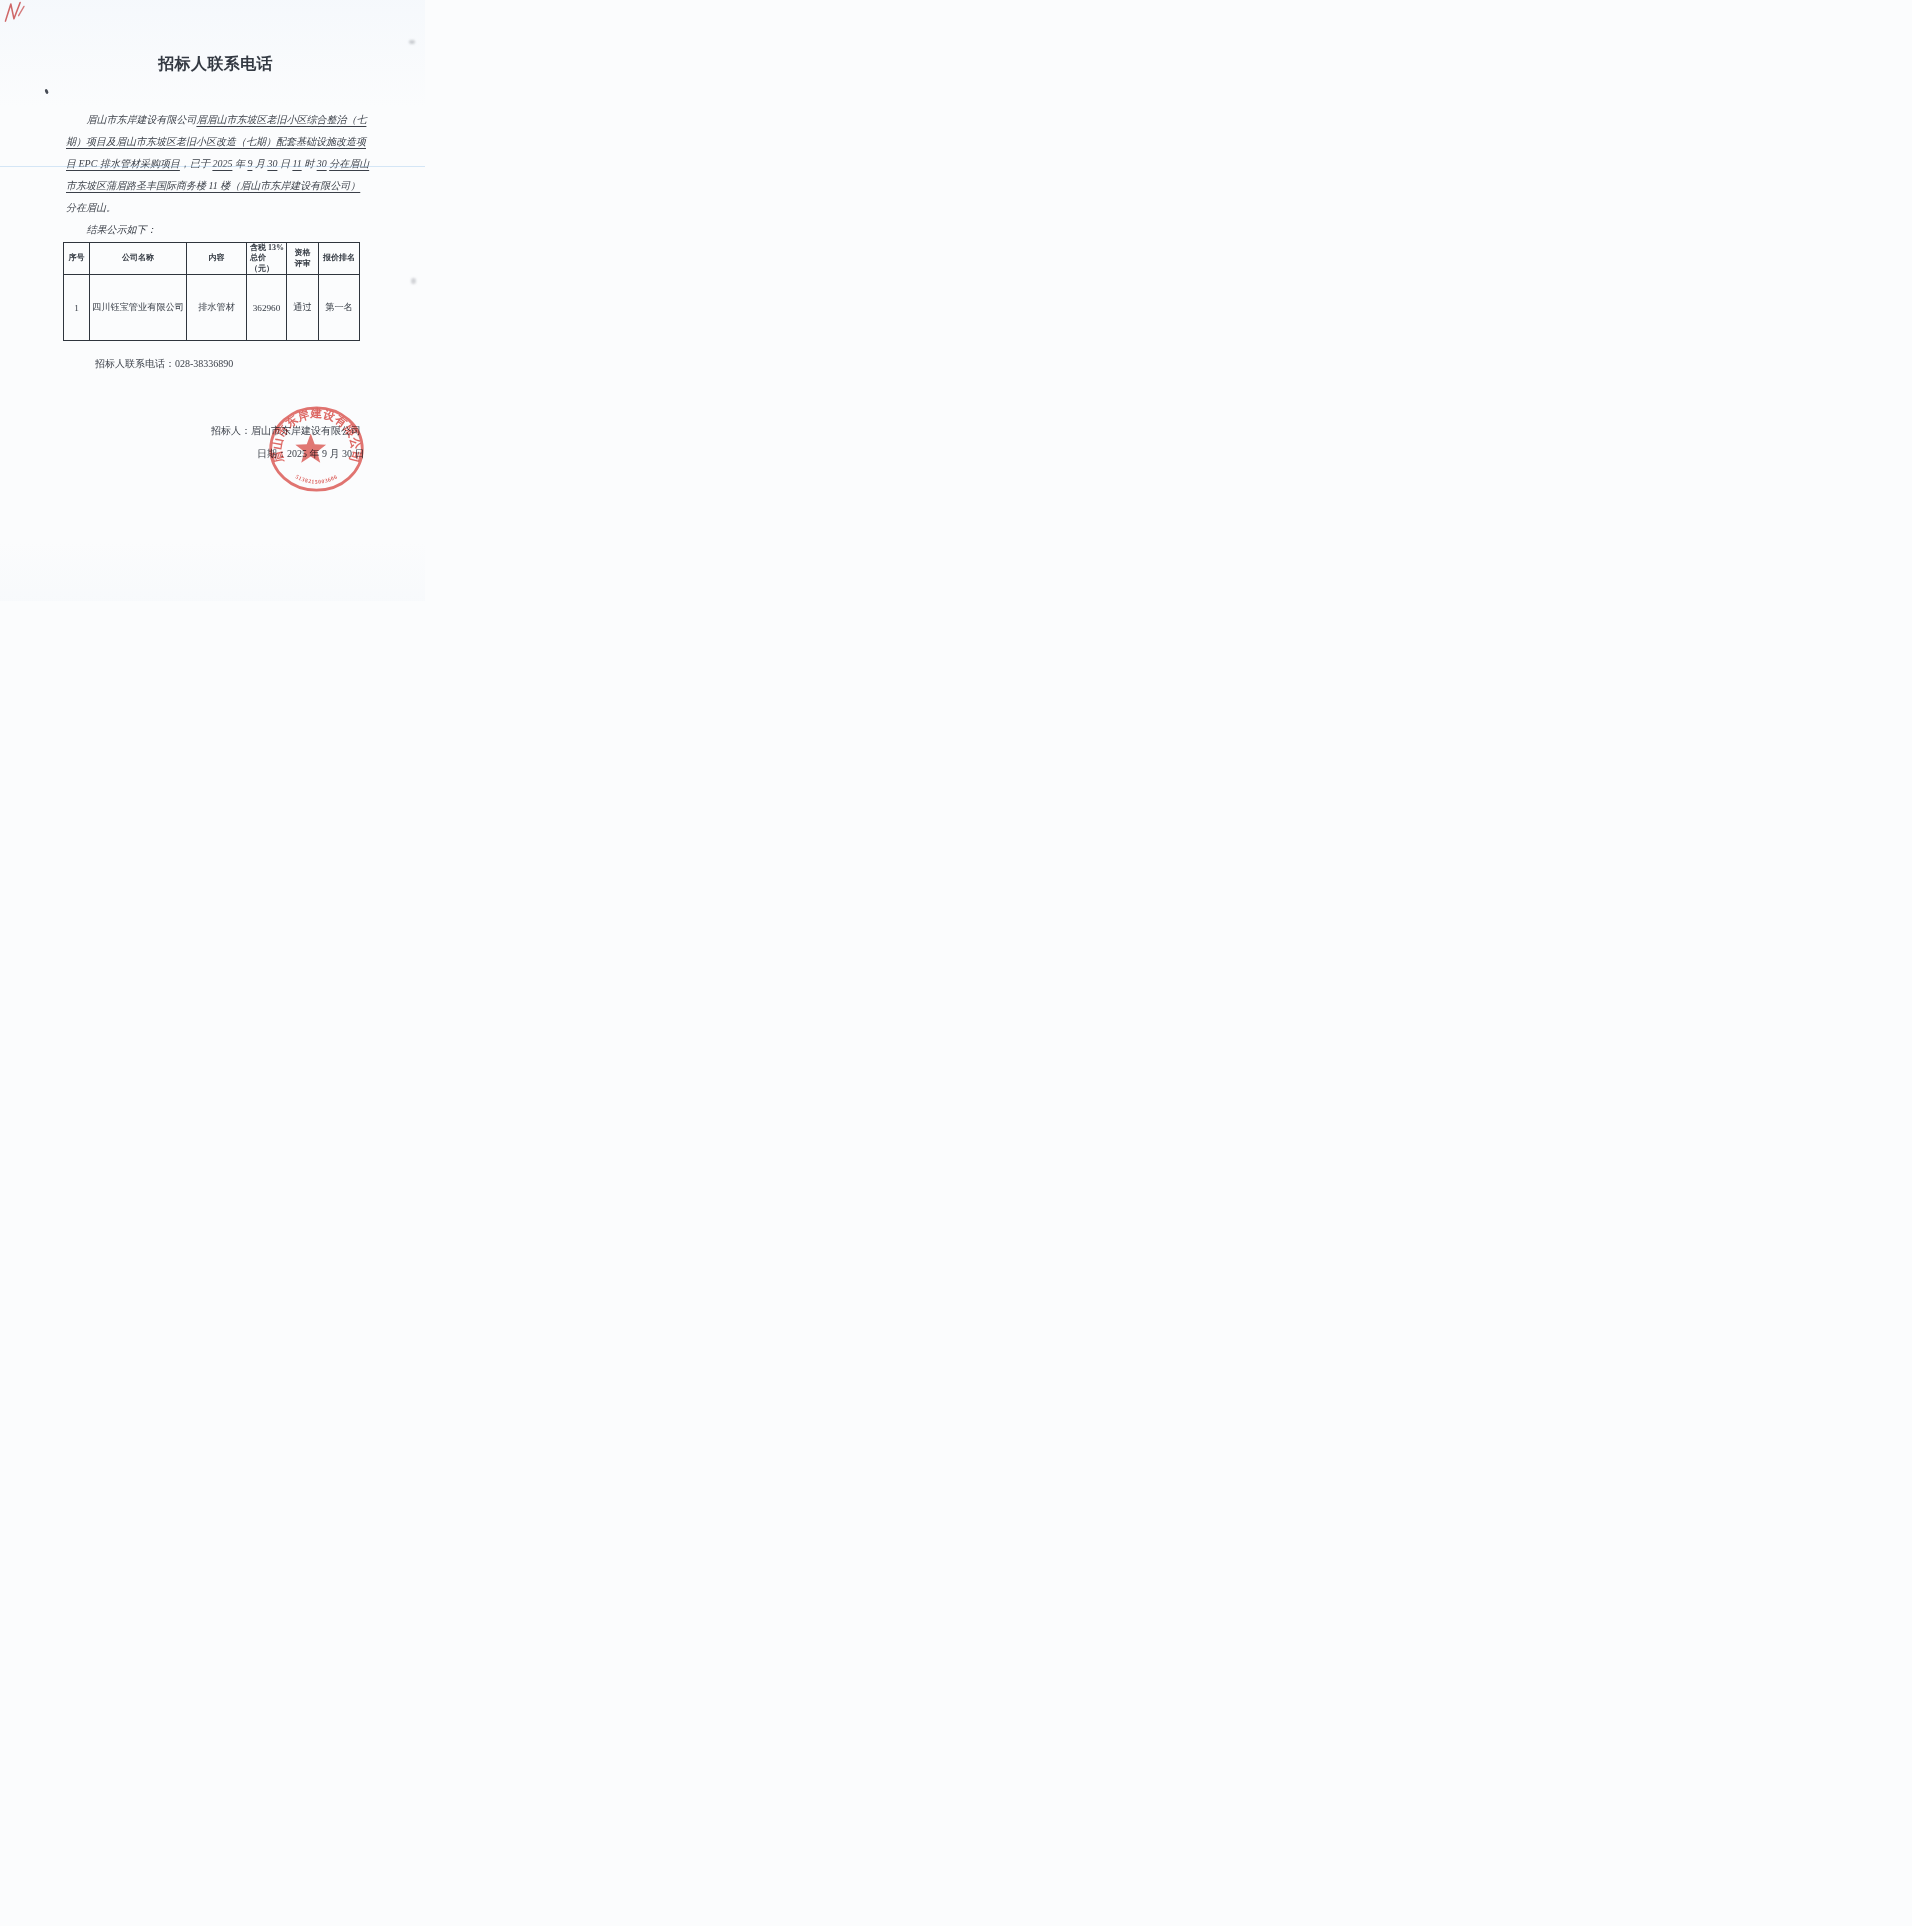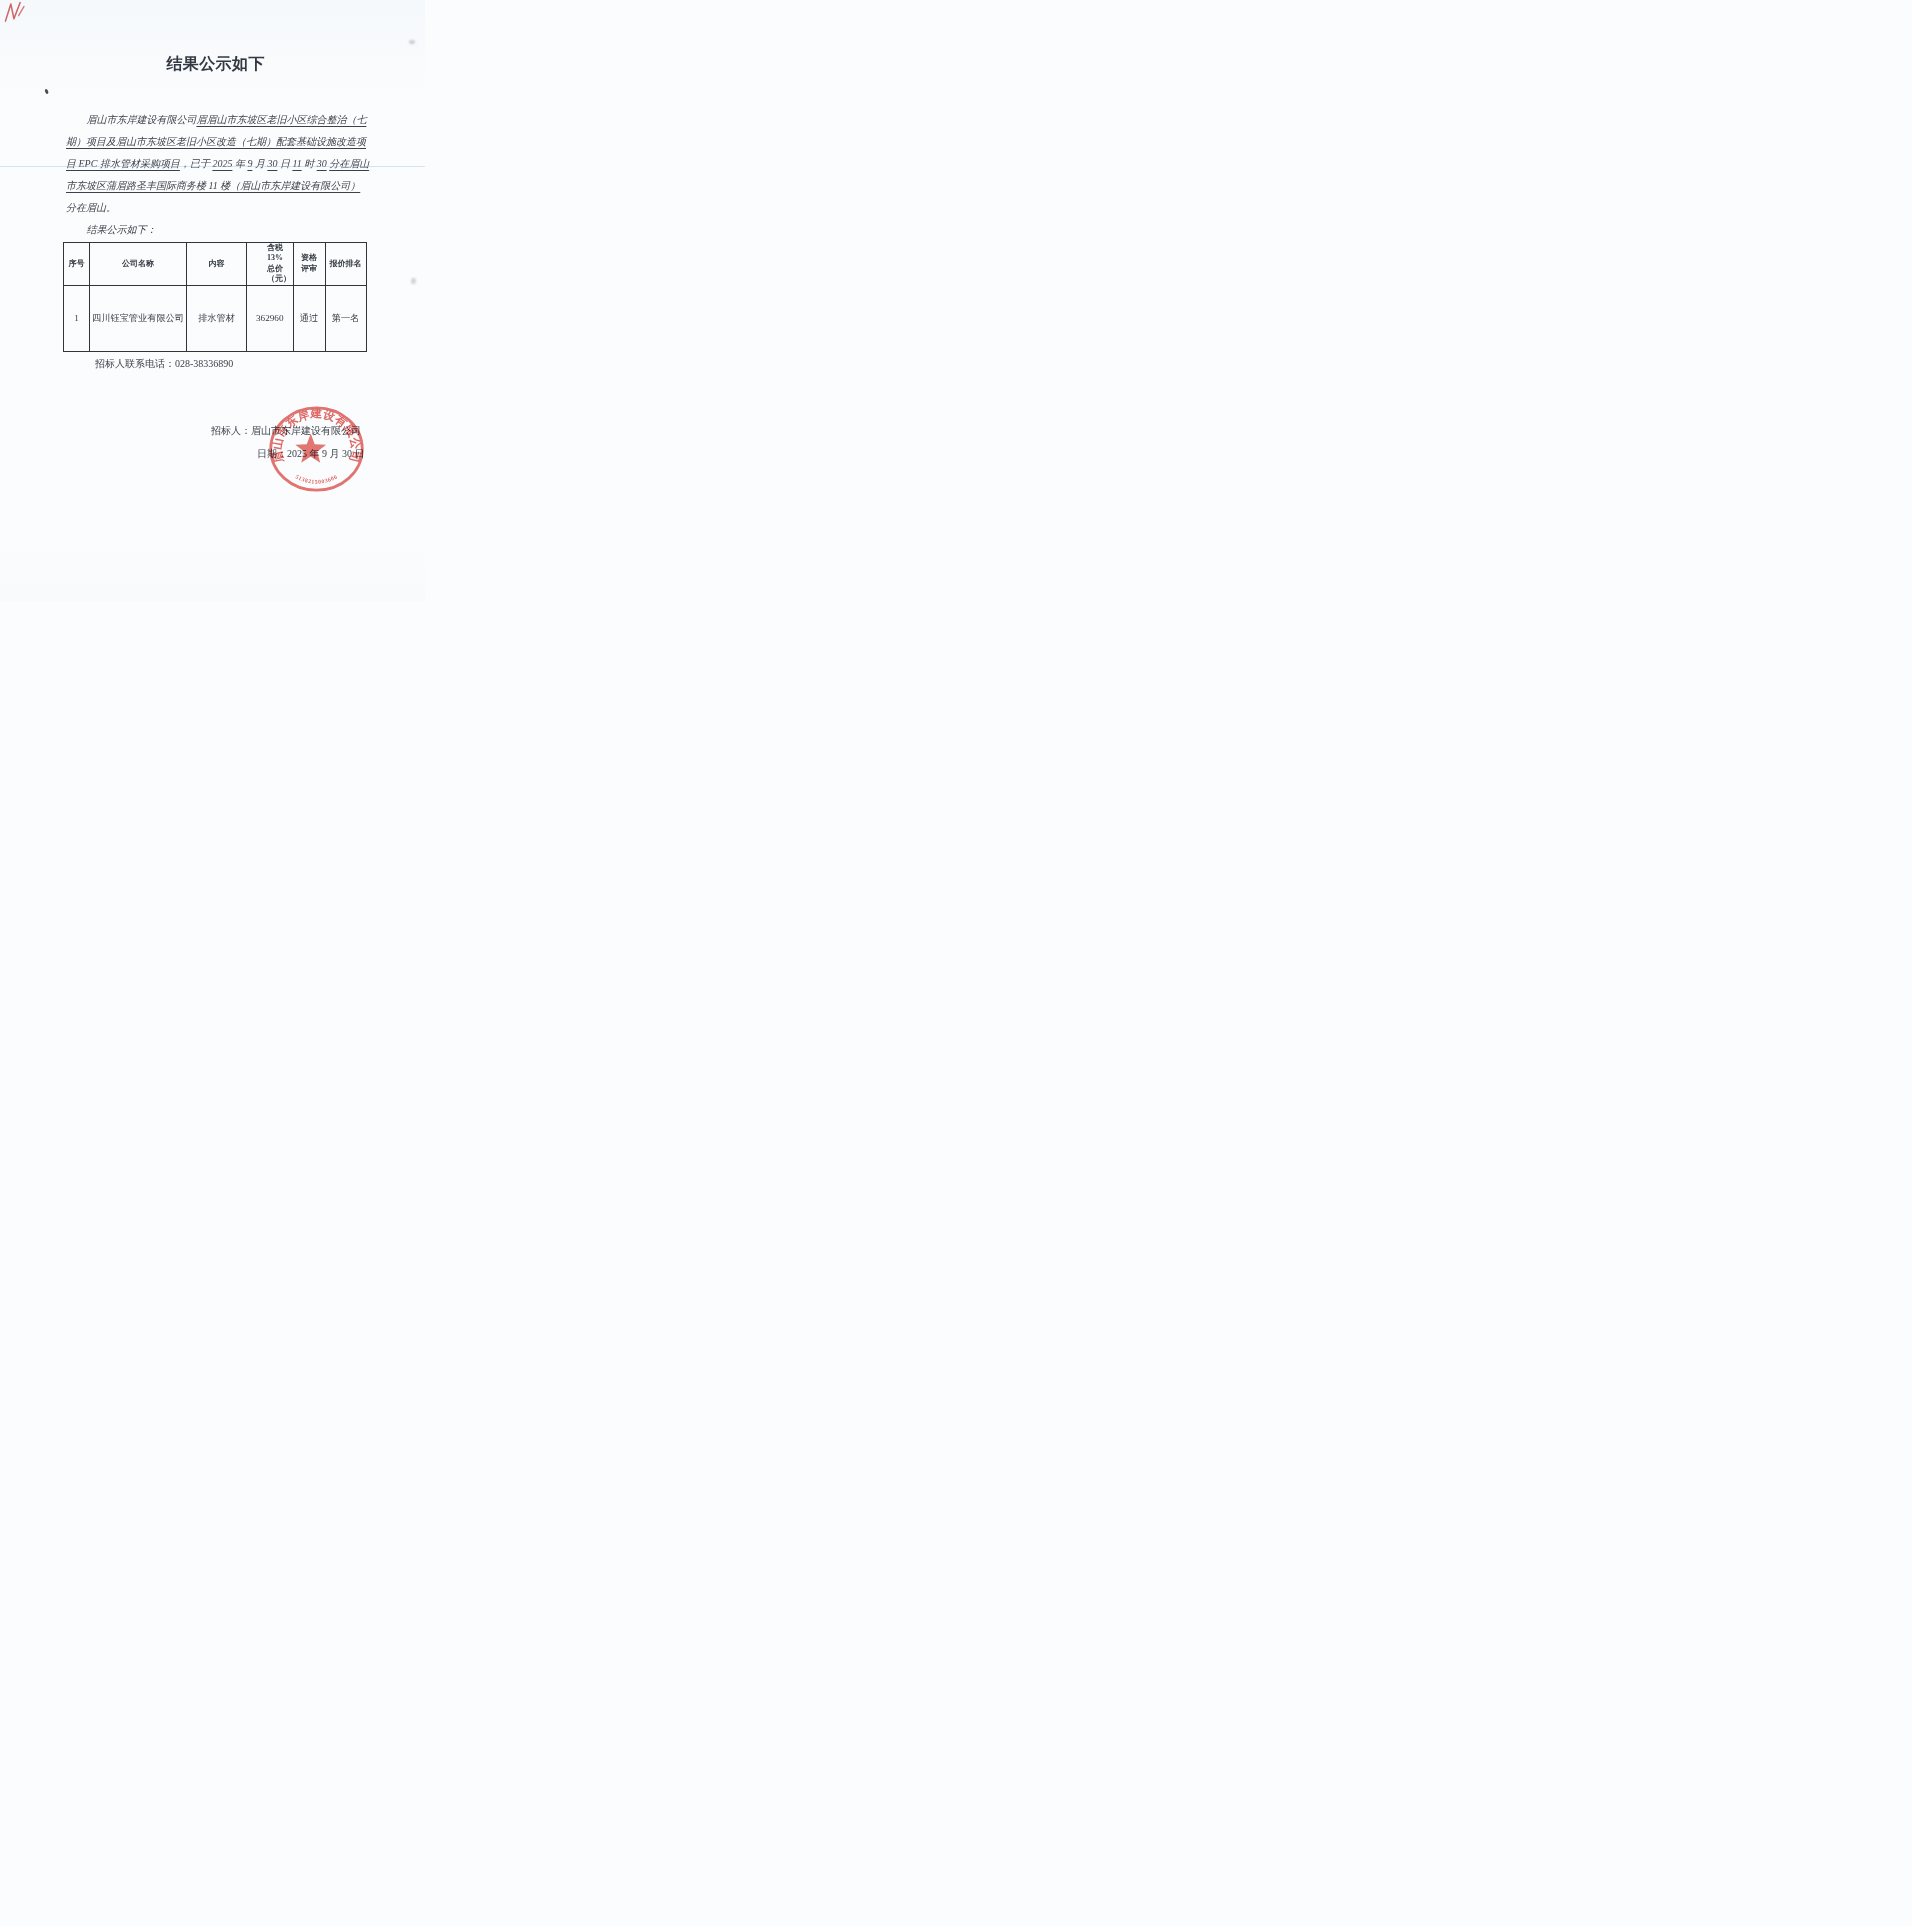--- a/index.html
+++ b/index.html
@@ -39,21 +39,21 @@
     color:#353b44;
   }
   .doc-table th,.doc-table td{
     border:0.6px solid #2f353d;padding:0 1.5px;box-sizing:border-box;
     text-align:center;vertical-align:middle;
   }
   .doc-table th{
     height:23px;font-size:8px;line-height:10.4px;font-weight:700;white-space:pre-line;
     border-bottom-width:1.2px;border-top-width:1.2px;
   }
-  .doc-table th.left{text-align:left;padding-left:20px;}
+  .doc-table th.left{text-align:left;padding-left:3px;}
   .doc-table td{height:66px;font-size:9.2px;border-bottom-width:1.2px;}
   .contact-line{position:absolute;left:66px;top:359px;font-size:10px;line-height:10px;white-space:pre;margin-left:29px;}
   .tenderer-line{position:absolute;left:211px;top:426px;font-size:10px;line-height:10px;white-space:pre;}
   .date-line{position:absolute;left:257px;top:449px;font-size:10px;line-height:10px;white-space:pre;}
   .stamp{
     position:absolute;left:268px;top:405px;width:97px;height:88px;
     mix-blend-mode:multiply;opacity:.88;
   }
   .stamp text{font-family:"Liberation Serif","DejaVu Serif",serif;font-weight:700;}
   
@@ -66,21 +66,21 @@
   .blue-streak{left:0;top:166px;width:100%;height:1.2px;background:rgba(150,195,235,.38);}
   .smudge1{left:409px;top:40px;width:5.8px;height:3.9px;background:rgba(120,125,135,.38);border-radius:50%;filter:blur(0.8px);}
   .smudge2{left:411px;top:278px;width:4.6px;height:5.8px;background:rgba(120,125,135,.32);border-radius:50%;filter:blur(0.8px);}
 </style>
 </head>
 <body>
 
 <div class="page">
   <div class="scan-tint"></div>
 
-  <div class="doc-title">结果公示如下</div>
+  <div class="doc-title">招标人联系电话</div>
 
   <div class="para" id="paragraph">
       <div class="para-line indent"><span>眉山市东岸建设有限公司</span><span class="u">眉眉山市东坡区老旧小区综合整治（七</span></div>
       <div class="para-line"><span class="u">期）项目及眉山市东坡区老旧小区改造（七期）配套基础设施改造项</span></div>
       <div class="para-line"><span class="u">目 EPC 排水管材采购项目</span><span>，已于 </span><span class="u">2025</span><span> 年 </span><span class="u">9</span><span> 月 </span><span class="u">30</span><span> 日 </span><span class="u">11</span><span> 时 </span><span class="u">30</span><span> </span><span class="u">分在眉山</span></div>
       <div class="para-line"><span class="u thick">市东坡区蒲眉路圣丰国际商务楼 11 楼（眉山市东岸建设有限公司）</span></div>
       <div class="para-line"><span>分在眉山。</span></div>
       <div class="para-line indent"><span>结果公示如下：</span></div>
     </div>
 

